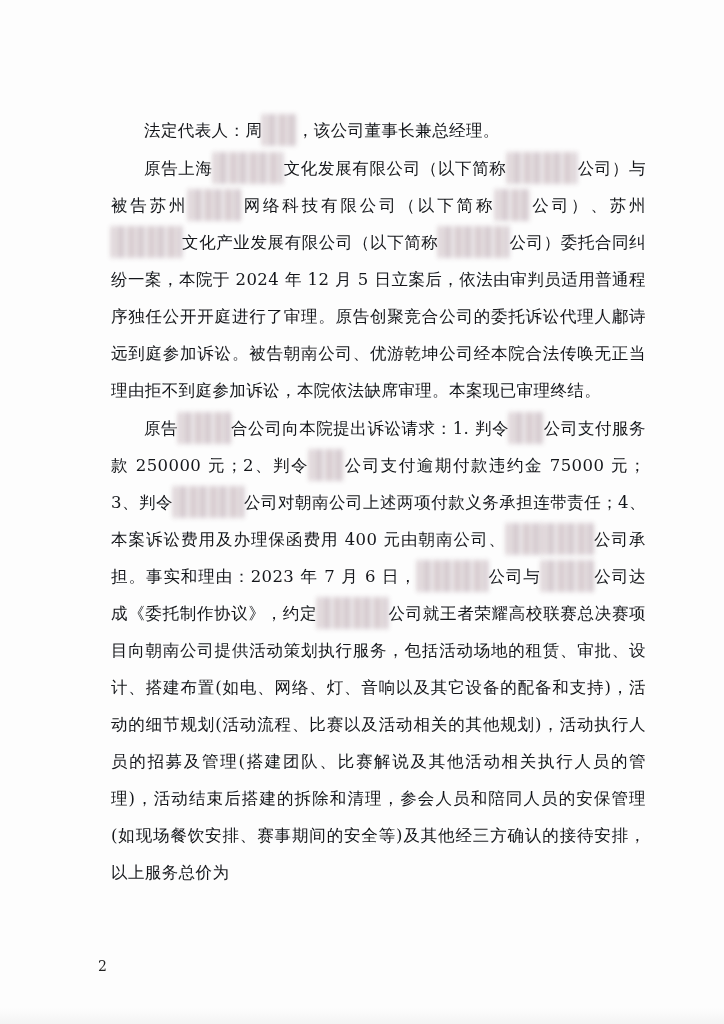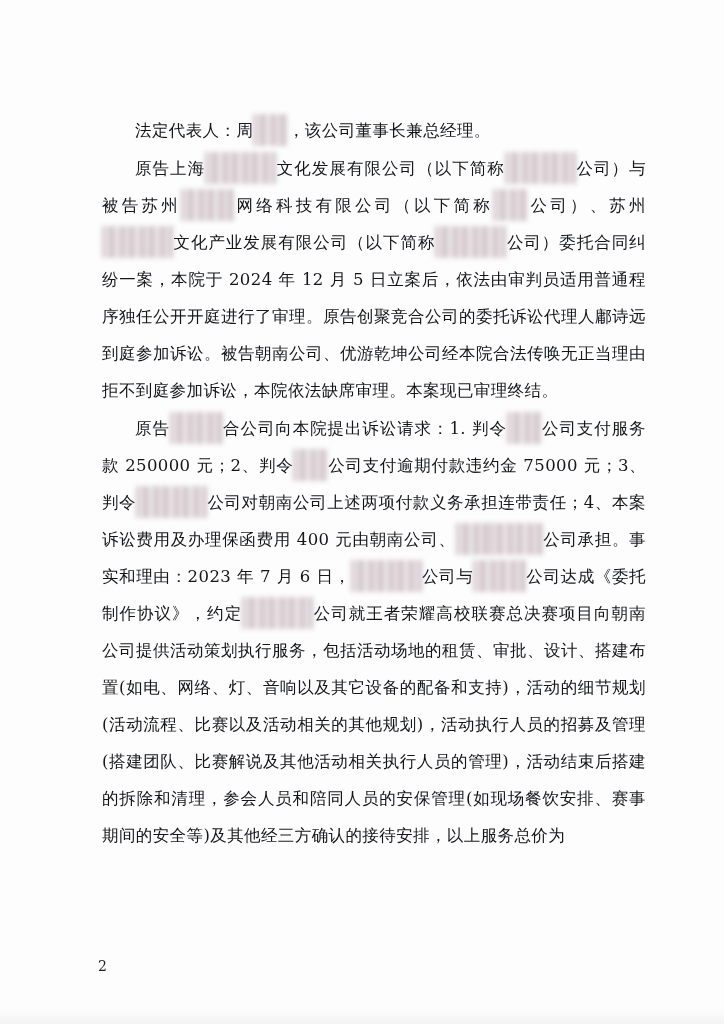--- a/index.html
+++ b/index.html
@@ -27,21 +27,21 @@
     position: absolute;
     left: 98px;
     top: 112px;
     width: 548px;
   }
   .para {
     font-size: 16.5px;
     line-height: 37px;
     text-align: justify;
     text-justify: inter-ideograph;
-    margin: 0 0 0 4px;
+    margin: 0 0 0 13px;
     letter-spacing: 0.4px;
     color: #14161a;
   }
   .para + .para {
     margin-top: 1px;
   }
   .indent {
     text-indent: 2em;
   }
   

